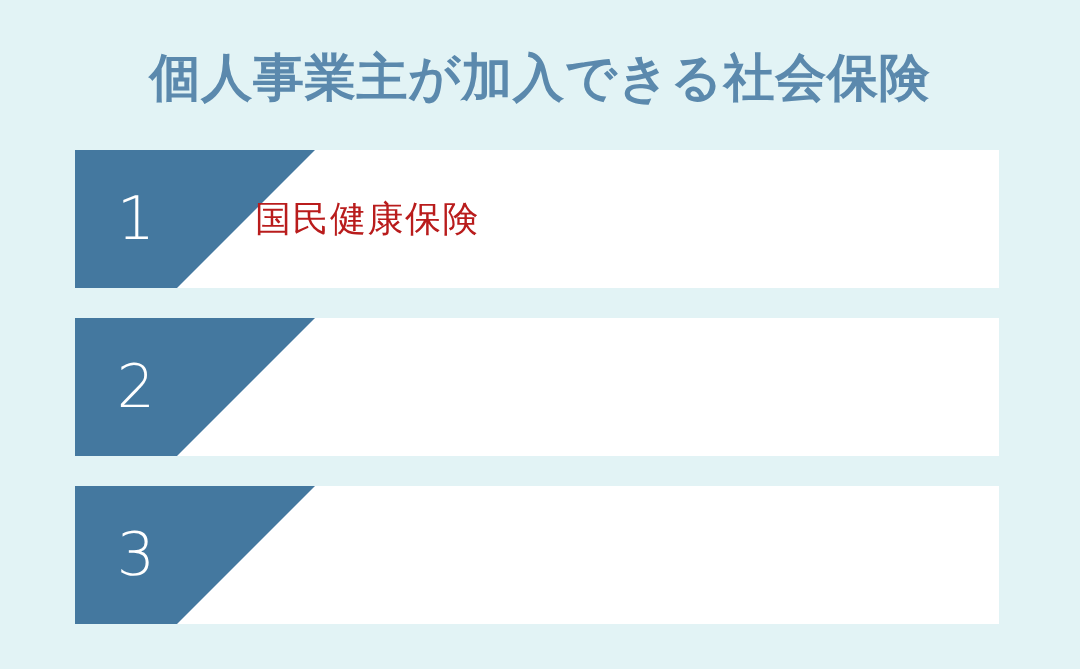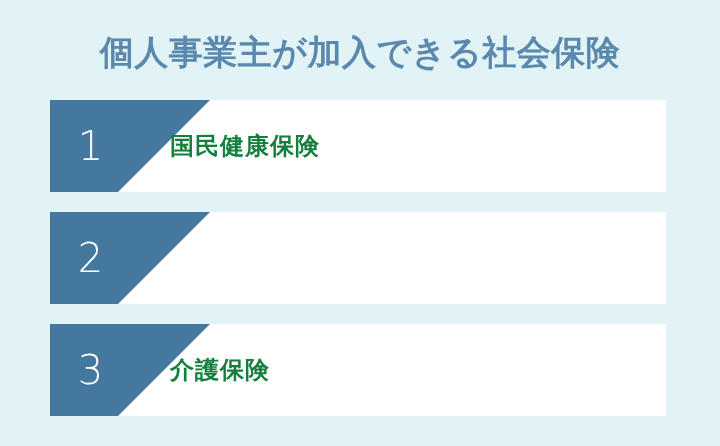--- a/index.html
+++ b/index.html
@@ -87,23 +87,23 @@
     pointer-events: none;
   }
 
   .card-label {
     position: absolute;
     left: 120px;
     top: 0;
     height: 92px;
     display: flex;
     align-items: center;
-    color: #15803d;
+    color: #b91c1c;
     font-size: 24px;
-    font-weight: bold;
+    font-weight: normal;
     letter-spacing: 1px;
     line-height: 34px;
     white-space: nowrap;
   }
 </style>
 </head>
 <body>
 
 <div class="infographic">
 
@@ -118,17 +118,16 @@
     </div>
 
     <div class="card">
       <div class="card-tab"></div>
       <div class="card-number">2</div>
     </div>
 
     <div class="card">
       <div class="card-tab"></div>
       <div class="card-number">3</div>
-      <div class="card-label">介護保険</div>
     </div>
 
   </div>
 </div>
 
 </body></html>

